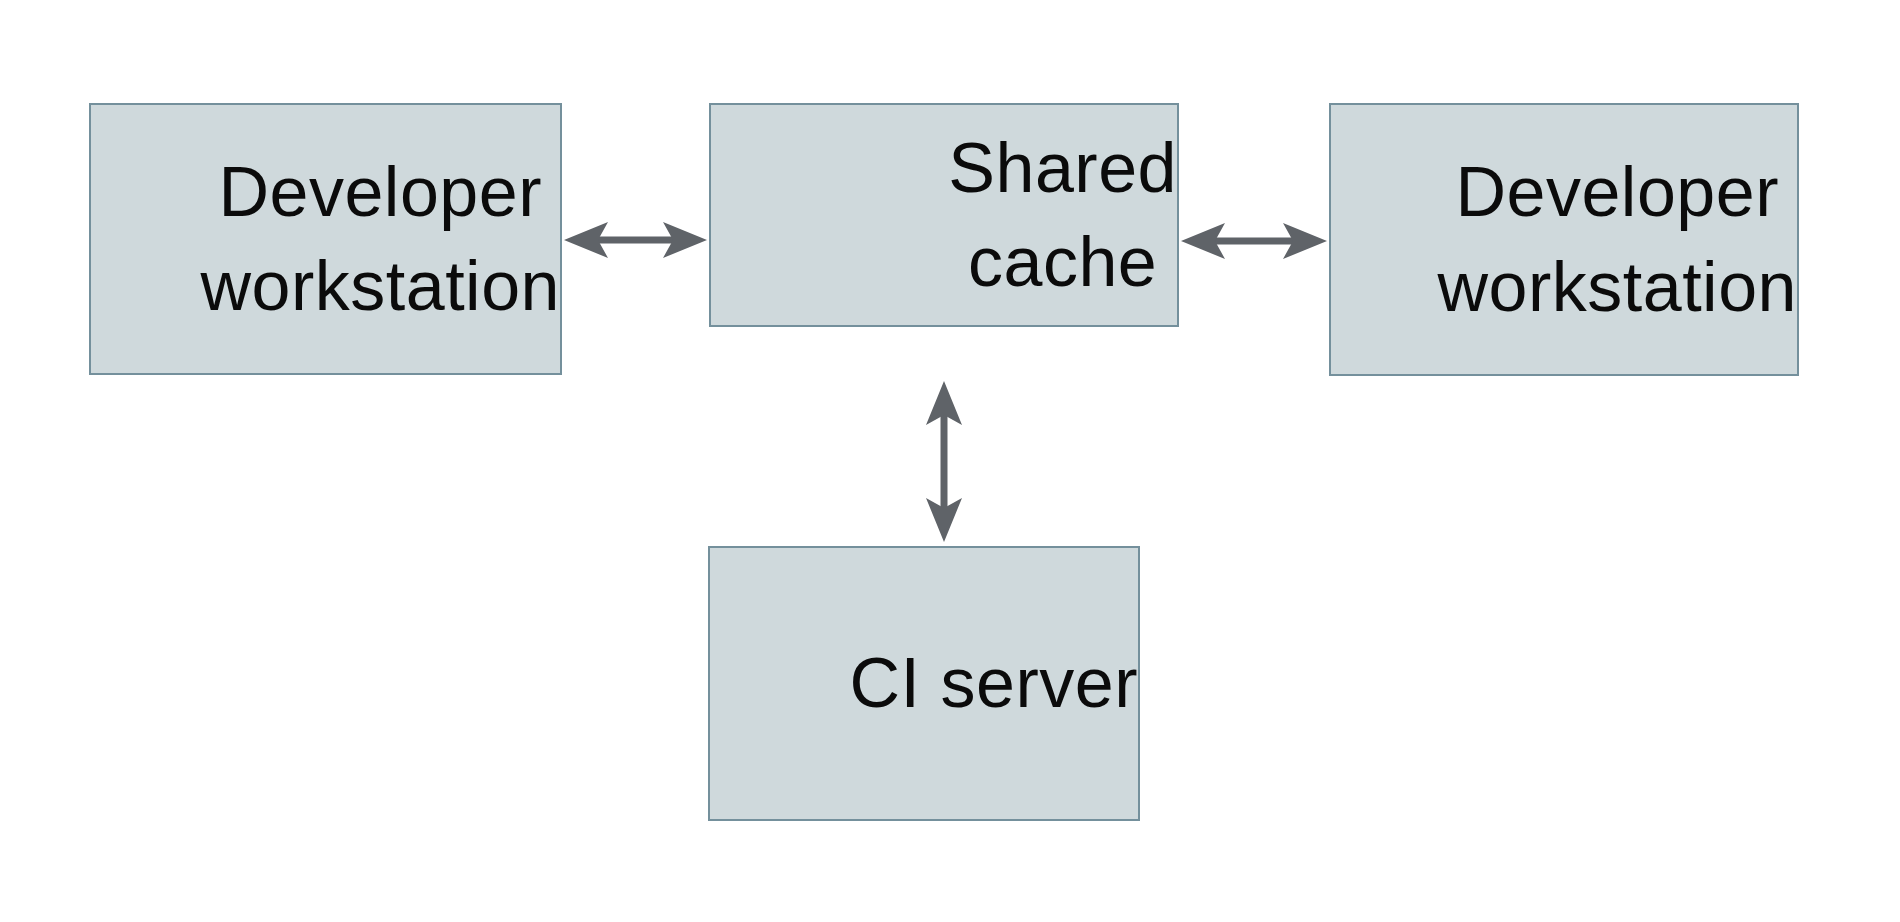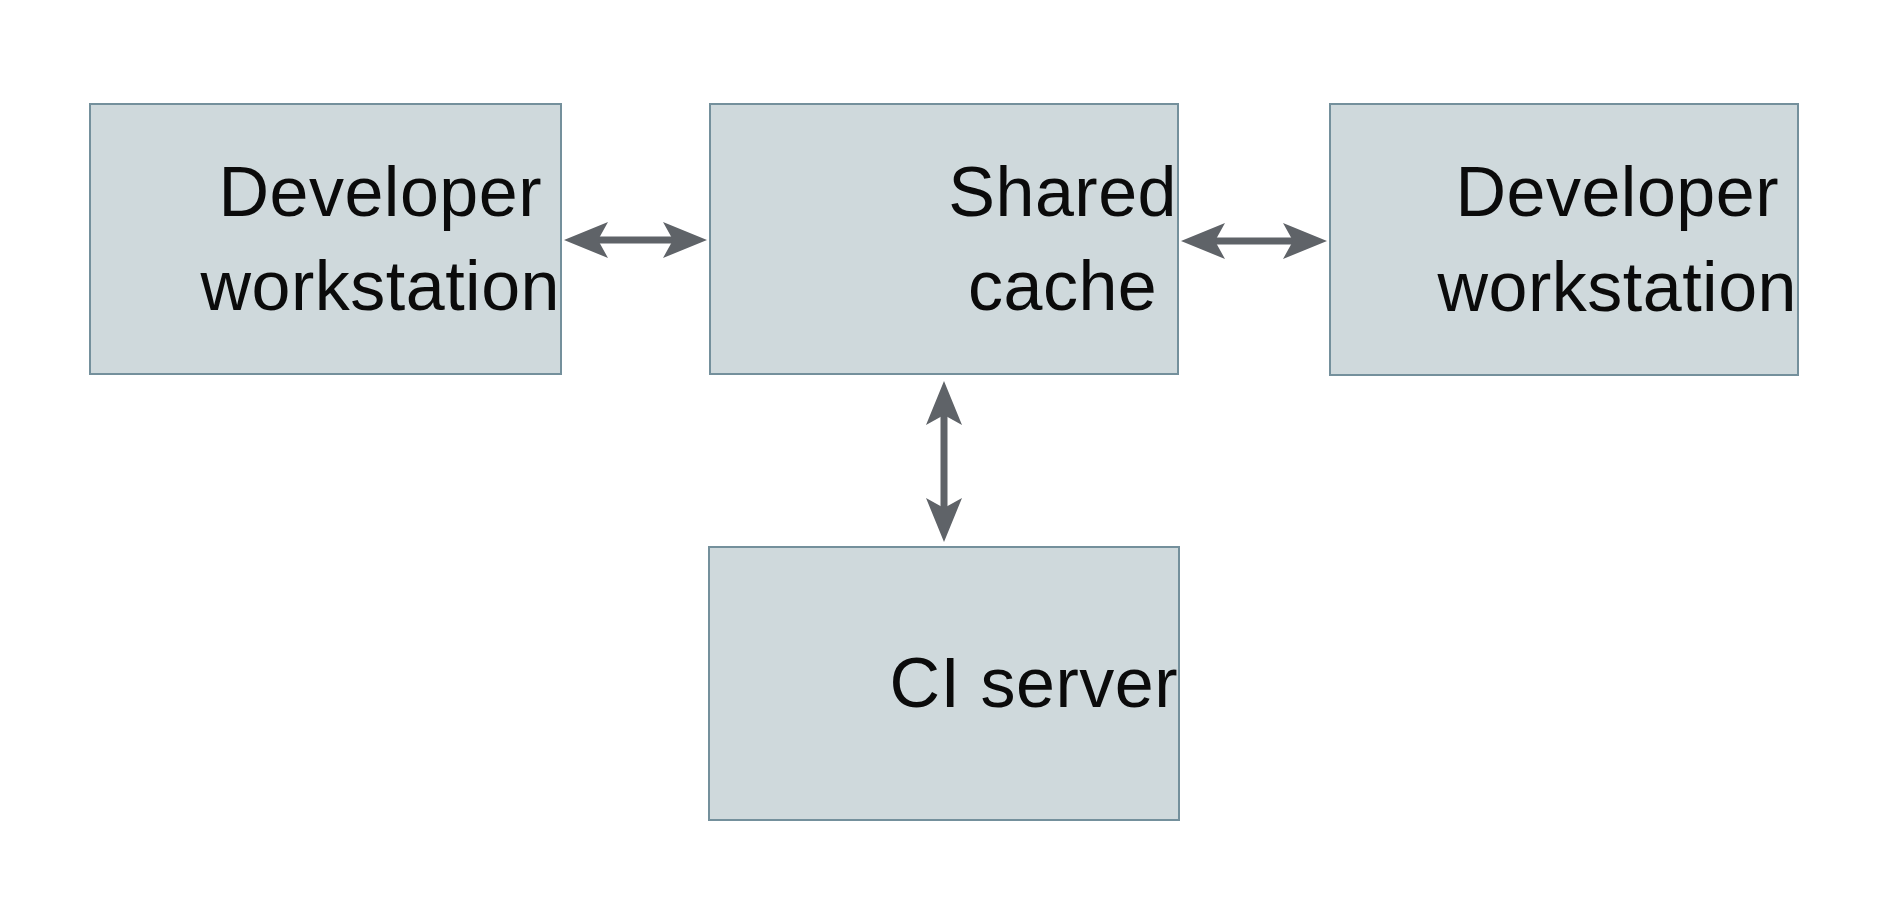--- a/index.html
+++ b/index.html
@@ -26,23 +26,23 @@
   .node-label {
     font-size: 70px;
     line-height: 1.35;
     color: #0b0b0b;
     text-align: center;
     white-space: pre-line;
     letter-spacing: 0.5px;
   }
 
   #node-dev-left      { left:  89px; top: 103px; width: 473px; height: 272px; }
-  #node-shared-cache  { left: 709px; top: 103px; width: 470px; height: 272px; }
+  #node-shared-cache  { left: 709px; top: 103px; width: 470px; height: 224px; }
   #node-dev-right     { left: 1329px; top: 103px; width: 470px; height: 273px; }
-  #node-ci-server     { left: 708px; top: 546px; width: 472px; height: 275px; }
+  #node-ci-server     { left: 708px; top: 546px; width: 432px; height: 275px; }
 
   .edge { position: absolute; }
   #edge-left     { left: 562px;  top: 220px; }
   #edge-right    { left: 1179px; top: 221px; }
   #edge-vertical { left: 924px;  top: 379px; }
 </style>
 </head>
 <body>
 
 <div class="canvas">

